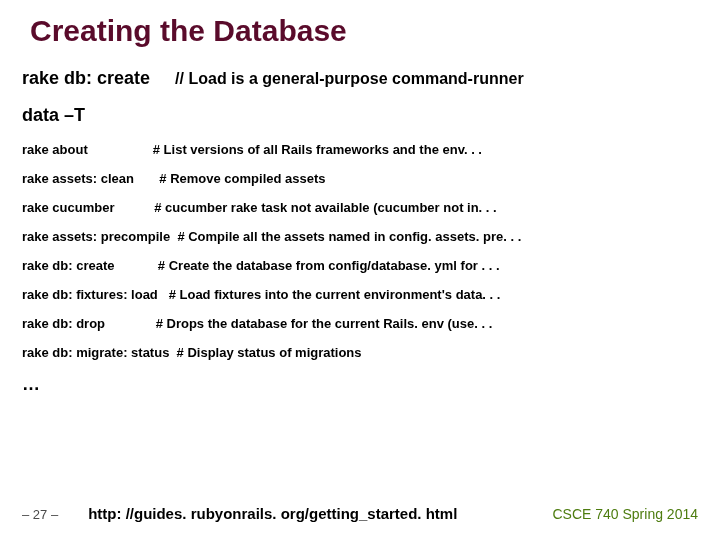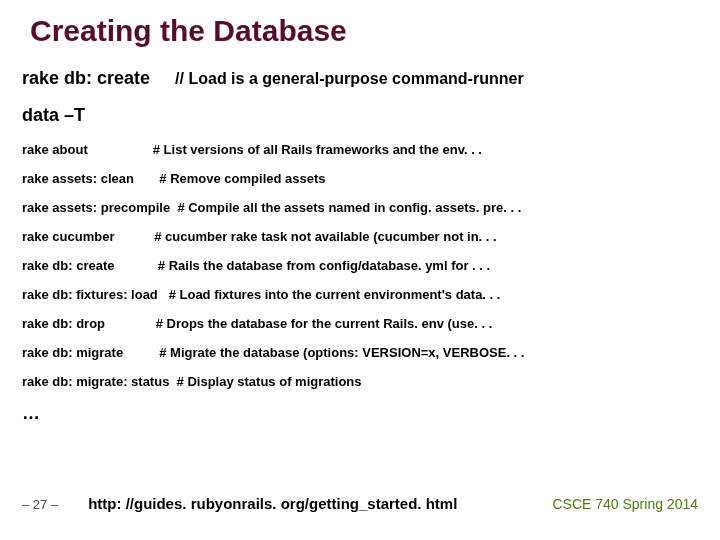--- a/index.html
+++ b/index.html
@@ -40,21 +40,21 @@
   .cmd-big .cmt {
     font-size: 16px;
   }
   .ellipsis {
     font-weight: bold;
     font-size: 18px;
     margin: 4px 0 0 0;
   }
   .footer {
     position: absolute;
-    bottom: 28px;
+    bottom: 18px;
     left: 22px;
     right: 22px;
     display: flex;
     justify-content: space-between;
     align-items: baseline;
     font-size: 13px;
   }
   .footer .pn {
     color: #4a4a4a;
   }
@@ -76,26 +76,25 @@
 <div class="slide">
 
   <h1 class="title">Creating the Database</h1>
 
   <p class="cmd-big"><span>rake db: create</span>     <span class="cmt">// Load is a general-purpose command-runner</span></p>
 
   <p class="cmd-big">data –T</p>
 
   <p class="line"><span>rake about</span>                  <span># List versions of all Rails frameworks and the env. . .</span></p>
   <p class="line"><span>rake assets: clean</span>       <span># Remove compiled assets</span></p>
+  <p class="line"><span>rake cucumber</span>           <span># cucumber rake task not available (cucumber not in. . .</span></p>
   <p class="line"><span>rake assets: precompile</span>  <span># Compile all the assets named in config. assets. pre. . .</span></p>
-  <p class="line"><span>rake cucumber</span>           <span># cucumber rake task not available (cucumber not in. . .</span></p>
-  <p class="line"><span>rake db: create</span>            <span># Rails the database from config/database. yml for . . .</span></p>
+  <p class="line"><span>rake db: create</span>            <span># Create the database from config/database. yml for . . .</span></p>
   <p class="line"><span>rake db: fixtures: load</span>   <span># Load fixtures into the current environment's data. . .</span></p>
   <p class="line"><span>rake db: drop</span>              <span># Drops the database for the current Rails. env (use. . .</span></p>
-  <p class="line"><span>rake db: migrate</span>          <span># Migrate the database (options: VERSION=x, VERBOSE. . .</span></p>
   <p class="line"><span>rake db: migrate: status</span>  <span># Display status of migrations</span></p>
 
   <p class="ellipsis">…</p>
 
   <div class="footer">
     <span class="pn">– 27 –</span>
     <span class="url">http: //guides. rubyonrails. org/getting_started. html</span>
     <span class="course">CSCE 740 Spring 2014</span>
   </div>
 

